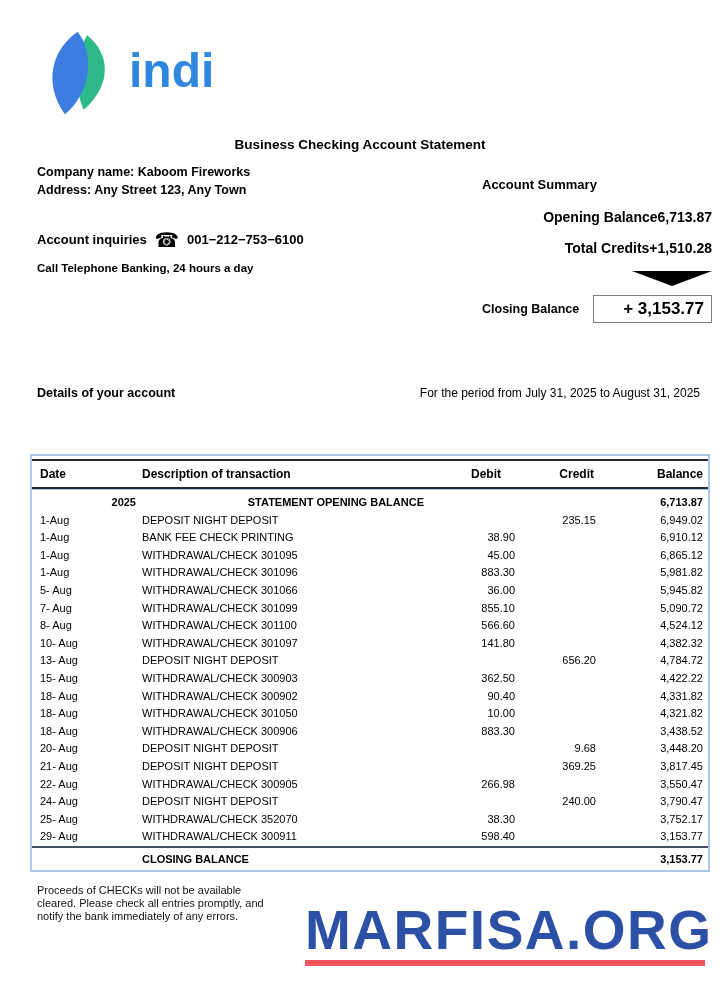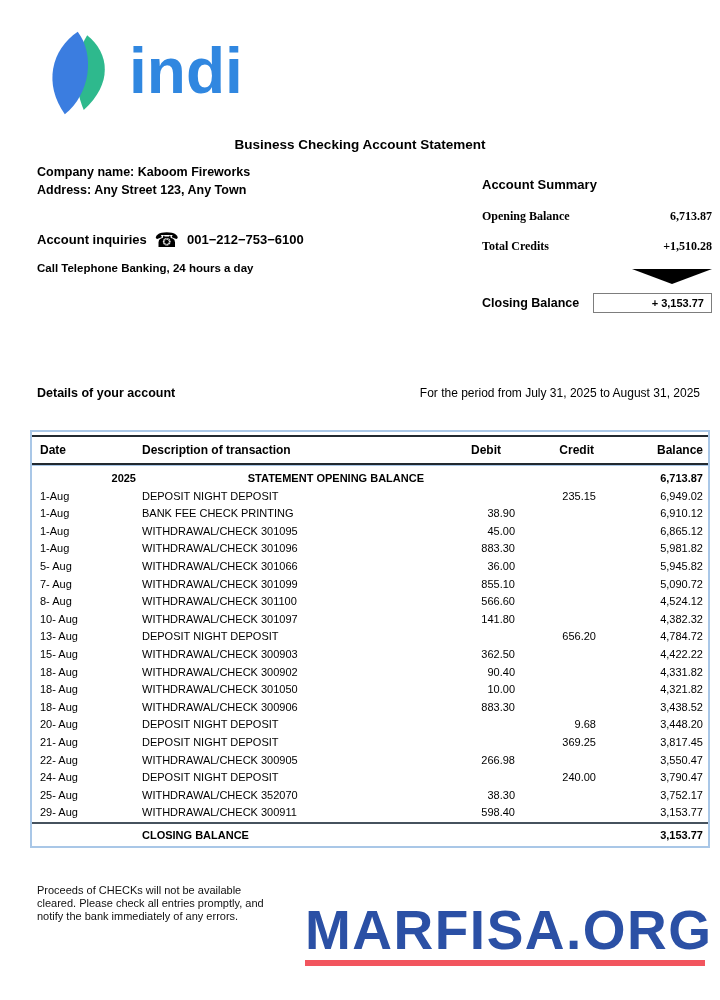--- a/index.html
+++ b/index.html
@@ -2,48 +2,48 @@
 <html><head>
 <meta charset="utf-8">
 <style>
   html,body{margin:0;padding:0;background:#ffffff;}
   body{width:720px;height:1000px;font-family:"Liberation Sans","DejaVu Sans",sans-serif;color:#000;}
   .page{position:relative;width:720px;height:1000px;background:#fff;overflow:hidden;}
 
   
   .logo{position:absolute;left:33px;top:30px;display:flex;align-items:center;}
   .logo .leaf{width:86px;height:86px;}
-  .brand-name{font-size:64px;font-weight:700;color:#3087e0;letter-spacing:0px;line-height:1;margin-left:10px;position:relative;top:-4px;}
+  .brand-name{font-size:48px;font-weight:700;color:#3087e0;letter-spacing:0px;line-height:1;margin-left:10px;position:relative;top:-4px;}
 
   
   .title{position:absolute;top:137px;left:0;width:720px;text-align:center;font-size:13.5px;font-weight:700;}
 
   
   .customer{position:absolute;left:37px;top:164px;font-size:12.5px;font-weight:700;line-height:1.4;}
   .inquiries{position:absolute;left:37px;top:228px;font-size:13px;font-weight:700;}
   .inquiries .phone-glyph{font-size:20px;vertical-align:-3px;font-weight:400;margin:0 4px;}
   .banking-note{position:absolute;left:37px;top:262px;font-size:11.5px;font-weight:700;}
 
   
   .summary{position:absolute;left:482px;top:177px;width:230px;}
   .summary-heading{font-size:13px;font-weight:700;margin-bottom:17px;}
-  .summary-row{display:flex;justify-content:space-between;font-size:12px;font-weight:700;margin-bottom:15px;font-family:Liberation Serif, serif;}
+  .summary-row{display:flex;justify-content:flex-end;font-size:14px;font-weight:700;margin-bottom:15px;}
   .arrow-wrap{display:flex;justify-content:flex-end;margin-top:4px;margin-bottom:9px;}
   .arrow-down{width:0;height:0;border-left:40px solid transparent;border-right:40px solid transparent;border-top:15px solid #000;}
   .closing-row{display:flex;justify-content:space-between;align-items:center;}
   .closing-label{font-size:12.5px;font-weight:700;}
-  .closing-box{width:103px;border:1.5px solid #7d7d7d;padding:3px 7px;font-size:11px;font-weight:700;text-align:right;background:#fff;}
+  .closing-box{width:103px;border:1.5px solid #7d7d7d;padding:3px 7px;font-size:17px;font-weight:700;text-align:right;background:#fff;}
 
   
   .details-row{position:absolute;left:37px;top:386px;width:663px;display:flex;justify-content:space-between;align-items:baseline;}
   .details-heading{font-size:12.5px;font-weight:700;}
   .period{font-size:12px;font-weight:400;}
 
   
-  .table-wrap{position:absolute;left:30px;top:430px;width:676px;border:2px solid #a9c7e7;background:#fff;}
+  .table-wrap{position:absolute;left:30px;top:454px;width:676px;border:2px solid #a9c7e7;background:#fff;}
   table{width:100%;border-collapse:separate;border-spacing:0;table-layout:fixed;margin-top:3px;}
   col.c-date{width:104px;} col.c-desc{width:288px;} col.c-debit{width:95px;} col.c-credit{width:93px;} col.c-bal{width:96px;}
   thead th{font-size:12px;font-weight:700;text-align:left;height:26px;border-top:2px solid #22292f;border-bottom:2px solid #22292f;padding:0;}
   thead th.col-date{padding-left:8px;}
   thead th.col-desc{padding-left:6px;}
   thead th.col-debit,thead th.col-credit{text-align:right;padding-right:18px;}
   thead th.col-balance{text-align:right;padding-right:5px;}
   tbody tr:first-child td{border-top:1px solid #a9c7e7;padding-top:4px;text-align:right;}
   td{font-size:11px;height:17.6px;line-height:17.6px;padding:0;white-space:nowrap;overflow:hidden;}
   td.col-date{padding-left:8px;}

